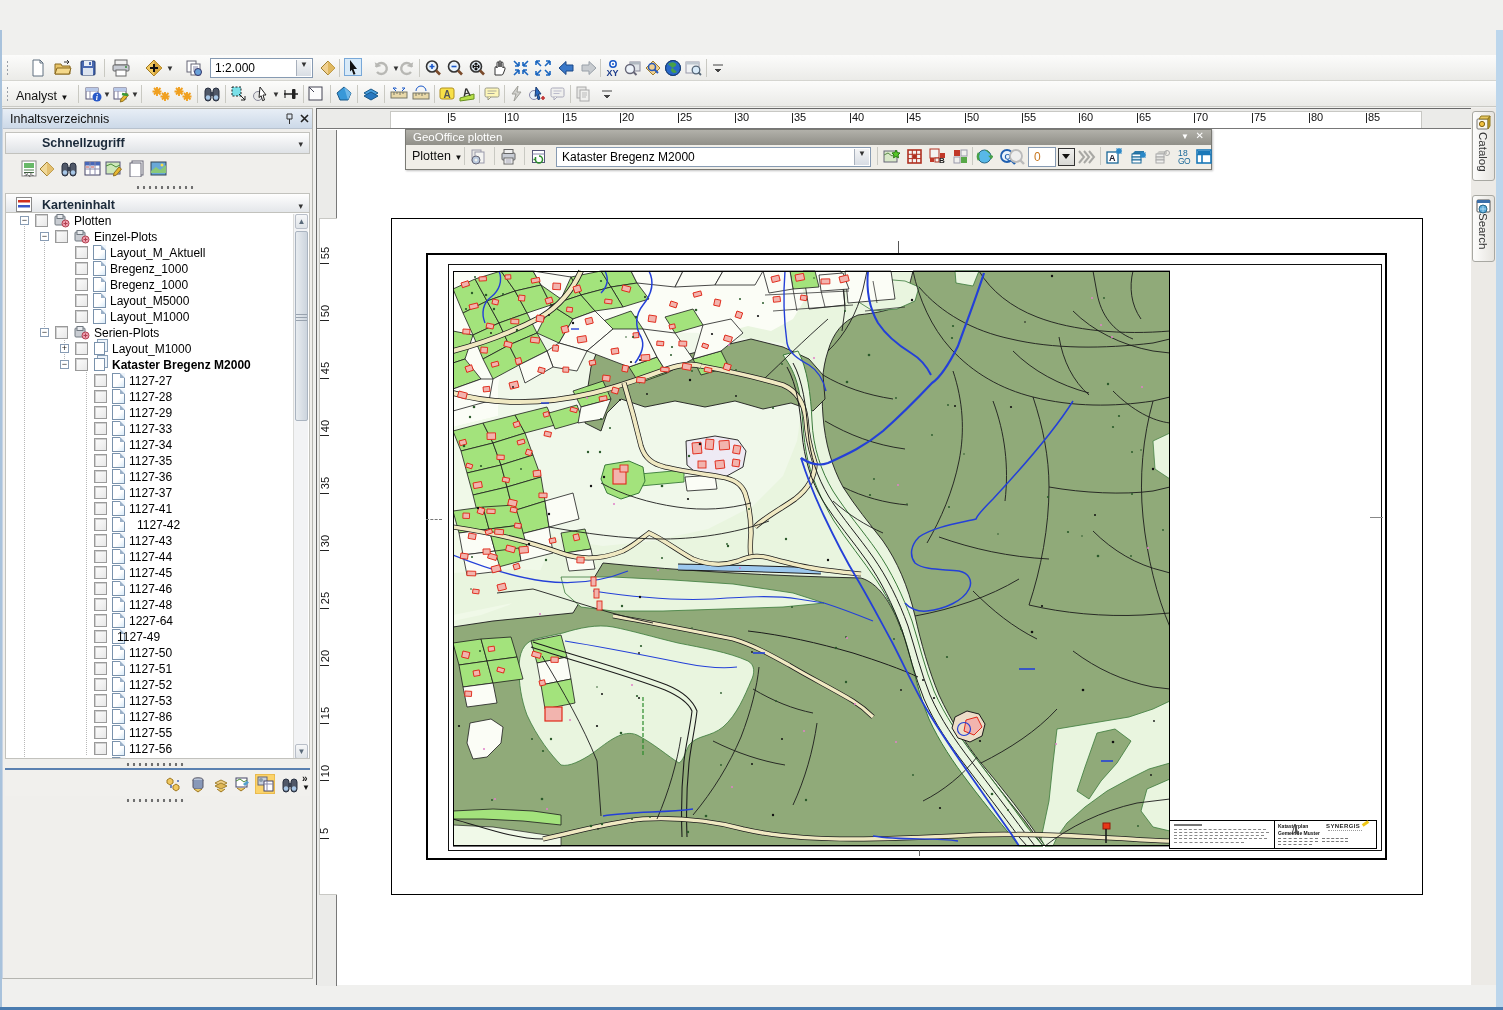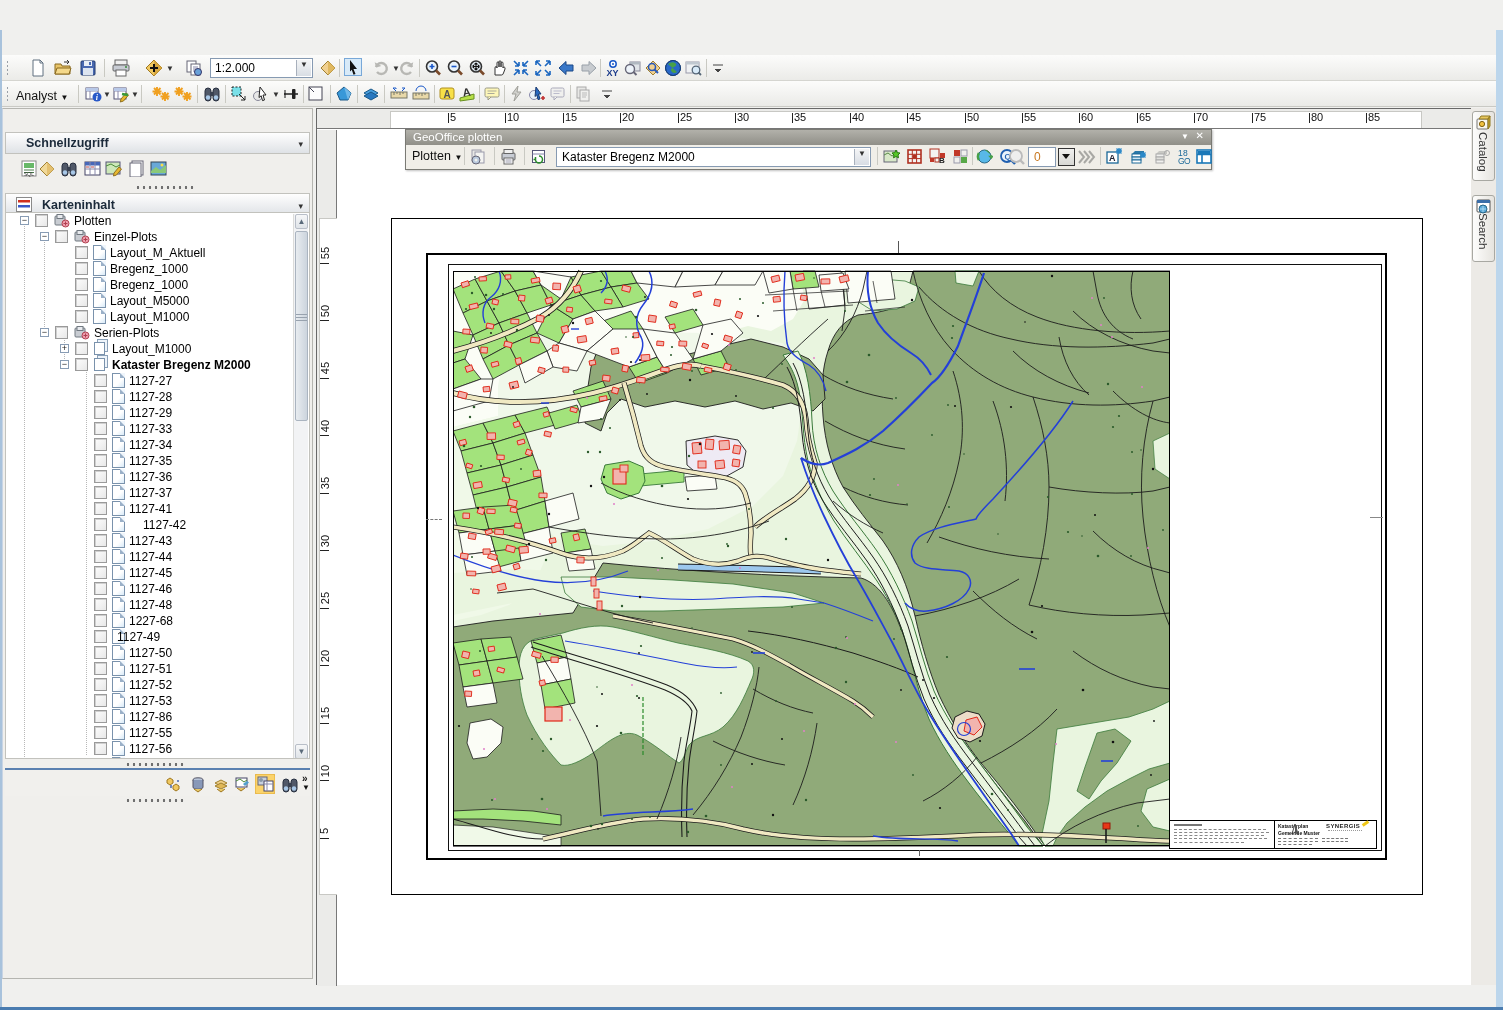--- a/index.html
+++ b/index.html
@@ -22,21 +22,21 @@
 #tb1{position:absolute;left:0;top:55px;width:1503px;height:26px;background:linear-gradient(180deg,#fcfcfb,#ebebe8);border-bottom:1px solid #d5d5d0;}
 #tb2{position:absolute;left:0;top:81px;width:1503px;height:26px;background:linear-gradient(180deg,#fcfcfb,#eaeae7);border-bottom:1px solid #c9c9c4;}
 .grip{position:absolute;top:5px;width:3px;height:16px;background-image:radial-gradient(circle,#9aa0a8 35%,transparent 40%);background-size:3px 4px;}
 .tsep{position:absolute;top:4px;width:1px;height:18px;background:#c9c9c2;}
 .tcaret{position:absolute;top:11px;width:7px;height:5px;font-size:8px;color:#333;line-height:5px;}
 
 #lpanel{position:absolute;left:2px;top:108px;width:311px;height:871px;background:#f0efec;border:1px solid #b5b5b0;border-left:1px solid #c8d4e4;}
 #lp-title{position:absolute;left:0;top:0;width:309px;height:20px;background:linear-gradient(180deg,#e8eef6,#ccd9e8);border-bottom:1px solid #b8c2ce;}
 #lp-title .t{position:absolute;left:7px;top:3px;font-size:12.5px;color:#111;}
 #schnell{position:absolute;left:2px;top:23px;width:305px;height:22px;background:linear-gradient(180deg,#fefefe,#dfe2e6);border:1px solid #c2c2bd;}
-#schnell .t{position:absolute;left:20px;top:3px;font-size:12.5px;font-weight:bold;color:#1b2a3a;}
+#schnell .t{position:absolute;left:36px;top:3px;font-size:12.5px;font-weight:bold;color:#1b2a3a;}
 #qicons{position:absolute;left:2px;top:46px;width:305px;height:29px;background:#f0efec;}
 #karten{position:absolute;left:2px;top:84px;width:305px;height:23px;background:linear-gradient(180deg,#fefefe,#dfe2e6);border:1px solid #c2c2bd;}
 #karten .t{position:absolute;left:36px;top:4px;font-size:12.5px;font-weight:bold;color:#1b2a3a;}
 #tree{position:absolute;left:2px;top:103px;width:305px;height:547px;background:#fff;border:1px solid #c2c2bd;overflow:hidden;}
 .trow{position:absolute;left:0;height:16px;font-size:12px;color:#000;white-space:nowrap;}
 .trow .lbl{position:absolute;top:1px;}
 .cb{position:absolute;top:1px;width:13px;height:13px;background:linear-gradient(135deg,#fdfdfd, #e8e8e8);border:1px solid #9a9a9a;box-shadow:inset 1px 1px 0 #cfcfcf;}
 .eb{position:absolute;top:3px;width:9px;height:9px;background:#fff;border:1px solid #889cb4;font-size:9px;line-height:7px;text-align:center;color:#222;}
 .pgicon{position:absolute;top:0;width:13px;height:15px;background:linear-gradient(135deg,#ffffff 60%,#d8eaf8);border:1px solid #7a92ac;}
 .pgicon:before{content:"";position:absolute;right:-1px;top:-1px;border:3px solid;border-color:#bcd2e8 transparent transparent #bcd2e8;border-width:0 5px 5px 0;border-color:transparent #f0f6fc #9ab0c8 transparent;}
@@ -331,20 +331,29 @@
 <svg class="abs" style="left:574px;top:4px" width="18" height="18" viewBox="0 0 18 18">
         <rect x="3" y="2" width="9" height="11" fill="#e8e8e6" stroke="#aaa"></rect>
         <rect x="6" y="5" width="9" height="11" fill="#f0f0ee" stroke="#aaa"></rect>
         <path d="M8 8 h5 M8 10 h5 M8 12 h4" stroke="#bbb"></path>
       </svg>
 <svg class="abs" style="left:598px;top:6px" width="18" height="18" viewBox="0 0 18 18">
         <path d="M4 4 h10 M6 8 l3 3 3 -3" stroke="#444" fill="#444"></path>
       </svg>
     </div>
 <div id="lpanel">
+  <div id="lp-title">
+        <div class="t">Inhaltsverzeichnis</div>
+    <svg class="abs" style="left:281px;top:4px" width="12" height="12">
+          <path d="M3 1 h5 v5 h-5 z M5.5 6 v5" stroke="#333" fill="none"></path>
+        </svg>
+    <svg class="abs" style="left:296px;top:4px" width="12" height="12">
+          <path d="M2 2 L9 9 M9 2 L2 9" stroke="#222" stroke-width="1.6"></path>
+        </svg>
+  </div>
   <div id="schnell">
         <div class="t">Schnellzugriff</div>
         <div class="abs" style="right:6px;top:6px;font-size:9px;color:#333">▾</div>
       </div>
   <div id="qicons">
         <svg class="abs" style="left:16px;top:5px" width="17" height="17" viewBox="0 0 17 17">
           <rect x="1" y="1" width="14" height="15" fill="#fff" stroke="#888"></rect>
           <rect x="3" y="3" width="10" height="5" fill="#68b868"></rect>
           <path d="M3 10 h10 M3 12.5 h10" stroke="#4a7a4a"></path>
           <text x="3" y="15.5" font-size="5" fill="#333">SQL</text>
@@ -513,21 +522,21 @@
           <div class="lbl" style="left:123px">1127-37</div>
         </div>
 <div class="trow" style="top:288px">
           <div class="cb" style="left:88px"></div>
           <div class="pgicon" style="left:106px"></div>
           <div class="lbl" style="left:123px">1127-41</div>
         </div>
 <div class="trow" style="top:304px">
           <div class="cb" style="left:88px"></div>
           <div class="pgicon" style="left:106px"></div>
-          <div class="lbl" style="left:137px">1127-42</div>
+          <div class="lbl" style="left:131px">1127-42</div>
         </div>
 <div class="trow" style="top:320px">
           <div class="cb" style="left:88px"></div>
           <div class="pgicon" style="left:106px"></div>
           <div class="lbl" style="left:123px">1127-43</div>
         </div>
 <div class="trow" style="top:336px">
           <div class="cb" style="left:88px"></div>
           <div class="pgicon" style="left:106px"></div>
           <div class="lbl" style="left:123px">1127-44</div>
@@ -543,21 +552,21 @@
           <div class="lbl" style="left:123px">1127-46</div>
         </div>
 <div class="trow" style="top:384px">
           <div class="cb" style="left:88px"></div>
           <div class="pgicon" style="left:106px"></div>
           <div class="lbl" style="left:123px">1127-48</div>
         </div>
 <div class="trow" style="top:400px">
           <div class="cb" style="left:88px"></div>
           <div class="pgicon" style="left:106px"></div>
-          <div class="lbl" style="left:123px">1227-68</div>
+          <div class="lbl" style="left:123px">1227-64</div>
         </div>
 <div class="trow" style="top:416px">
           <div class="cb" style="left:88px"></div>
           <div class="pgicon" style="left:106px"></div>
           <div class="lbl" style="left:111px">1127-49</div>
         </div>
 <div class="trow" style="top:432px">
           <div class="cb" style="left:88px"></div>
           <div class="pgicon" style="left:106px"></div>
           <div class="lbl" style="left:123px">1127-50</div>

